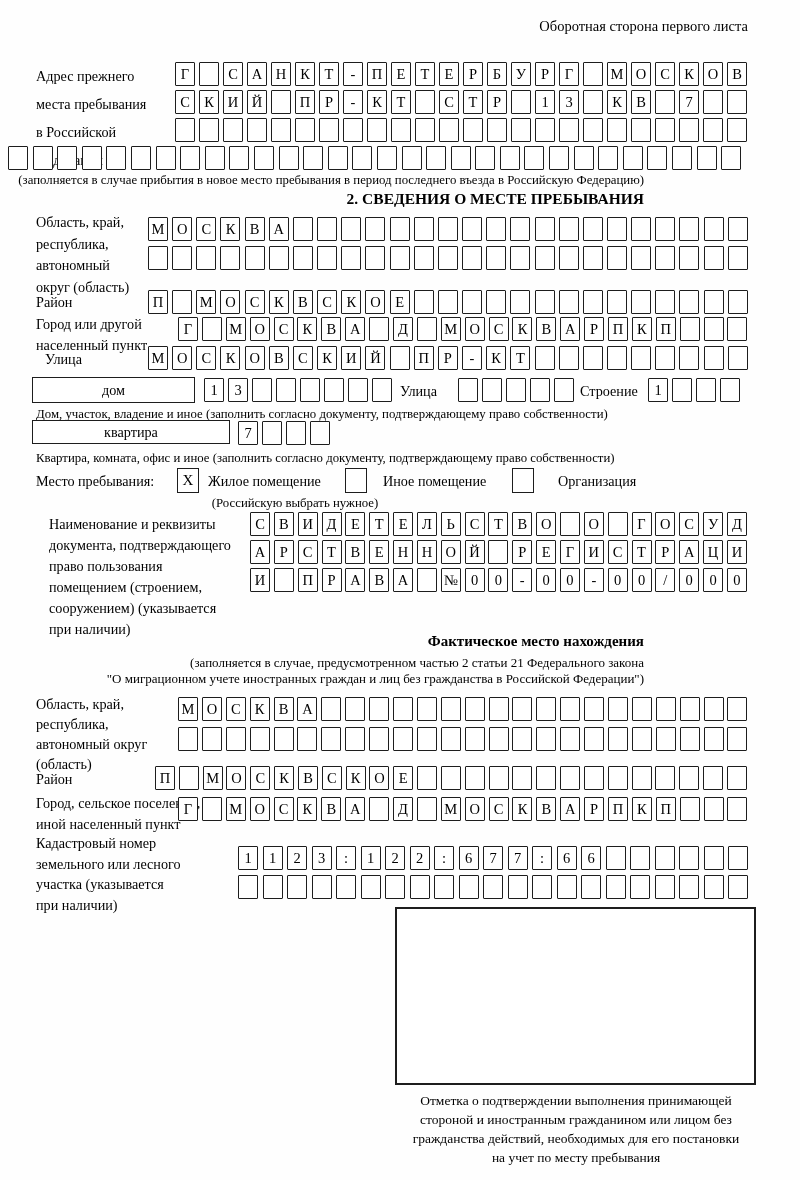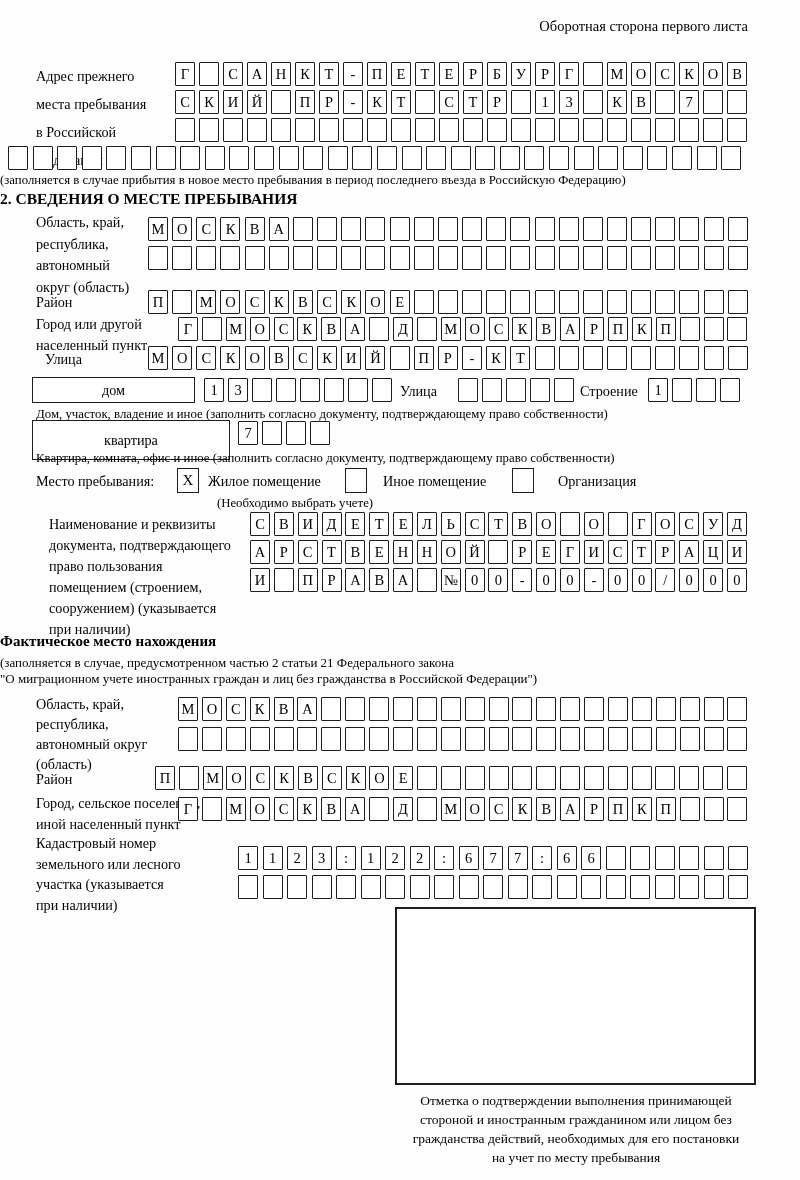--- a/index.html
+++ b/index.html
@@ -3,21 +3,21 @@
 <meta charset="utf-8">
 <style>
   html,body{margin:0;padding:0;background:#ffffff;}
   .page{
     position:relative;width:800px;height:1180px;background:#fefefe;
     font-family:"Liberation Serif","DejaVu Serif",serif;color:#000000;
     overflow:hidden;
   }
   .lbl{position:absolute;white-space:pre-line;font-size:14.2px;line-height:21px;}
   .note{position:absolute;font-size:12.8px;line-height:16px;}
-  .ctr{text-align:left;left:0;width:644px;}
+  .ctr{text-align:right;left:0;width:644px;}
   .bold{font-weight:700;}
   .cellrow{position:absolute;display:flex;}
   .cell{
     box-sizing:border-box;width:20px;height:24px;flex:0 0 20px;
     border:1.6px solid #1d1d1d;border-radius:1px;background:#fff;
     display:flex;align-items:center;justify-content:center;
     font-size:14.5px;line-height:1;
   }
   .labelbox{
     position:absolute;box-sizing:border-box;border:1.6px solid #1d1d1d;background:#fff;
@@ -322,37 +322,37 @@
     </div>
   <div class="lbl" style="left:580px;top:381px;text-align:right;">Строение</div>
   <div class="cellrow" style="left:648px;top:378px;gap:4px;">
       <div class="cell">1</div>
       <div class="cell"></div>
       <div class="cell"></div>
       <div class="cell"></div>
     </div>
   <div class="note" style="left:36px;top:406px;">Дом, участок, владение и иное (заполнить согласно документу, подтверждающему право собственности)</div>
 
-  <div class="labelbox" style="left:32px;top:420px;width:198px;height:40px;">квартира</div>
+  <div class="labelbox" style="left:32px;top:420px;width:198px;height:24px;">квартира</div>
   <div class="cellrow" style="left:238px;top:421px;gap:4px;">
       <div class="cell">7</div>
       <div class="cell"></div>
       <div class="cell"></div>
       <div class="cell"></div>
     </div>
   <div class="note" style="left:36px;top:450px;">Квартира, комната, офис и иное (заполнить согласно документу, подтверждающему право собственности)</div>
 
   <div class="lbl" style="left:36px;top:471px;">Место пребывания:</div>
   <div class="checkbox" style="left:177px;top:468px;">X</div>
   <div class="lbl" style="left:208px;top:471px;">Жилое помещение</div>
   <div class="checkbox" style="left:345px;top:468px;"></div>
   <div class="lbl" style="left:383px;top:471px;">Иное помещение</div>
   <div class="checkbox" style="left:512px;top:468px;"></div>
   <div class="lbl" style="left:558px;top:471px;">Организация</div>
-  <div class="note" style="left:150px;top:495px;width:290px;text-align:center;">(Необходимо выбрать учете)</div>
+  <div class="note" style="left:150px;top:495px;width:290px;text-align:center;">(Российскую выбрать нужное)</div>
 
   <div class="lbl" style="left:49px;top:514px;line-height:21px;">Наименование и реквизиты
 документа, подтверждающего
 право пользования
 помещением (строением,
 сооружением) (указывается
 при наличии)</div>
   <div class="cellrow" style="left:250px;top:512px;gap:3.85px;">
       <div class="cell">С</div>
       <div class="cell">В</div>

